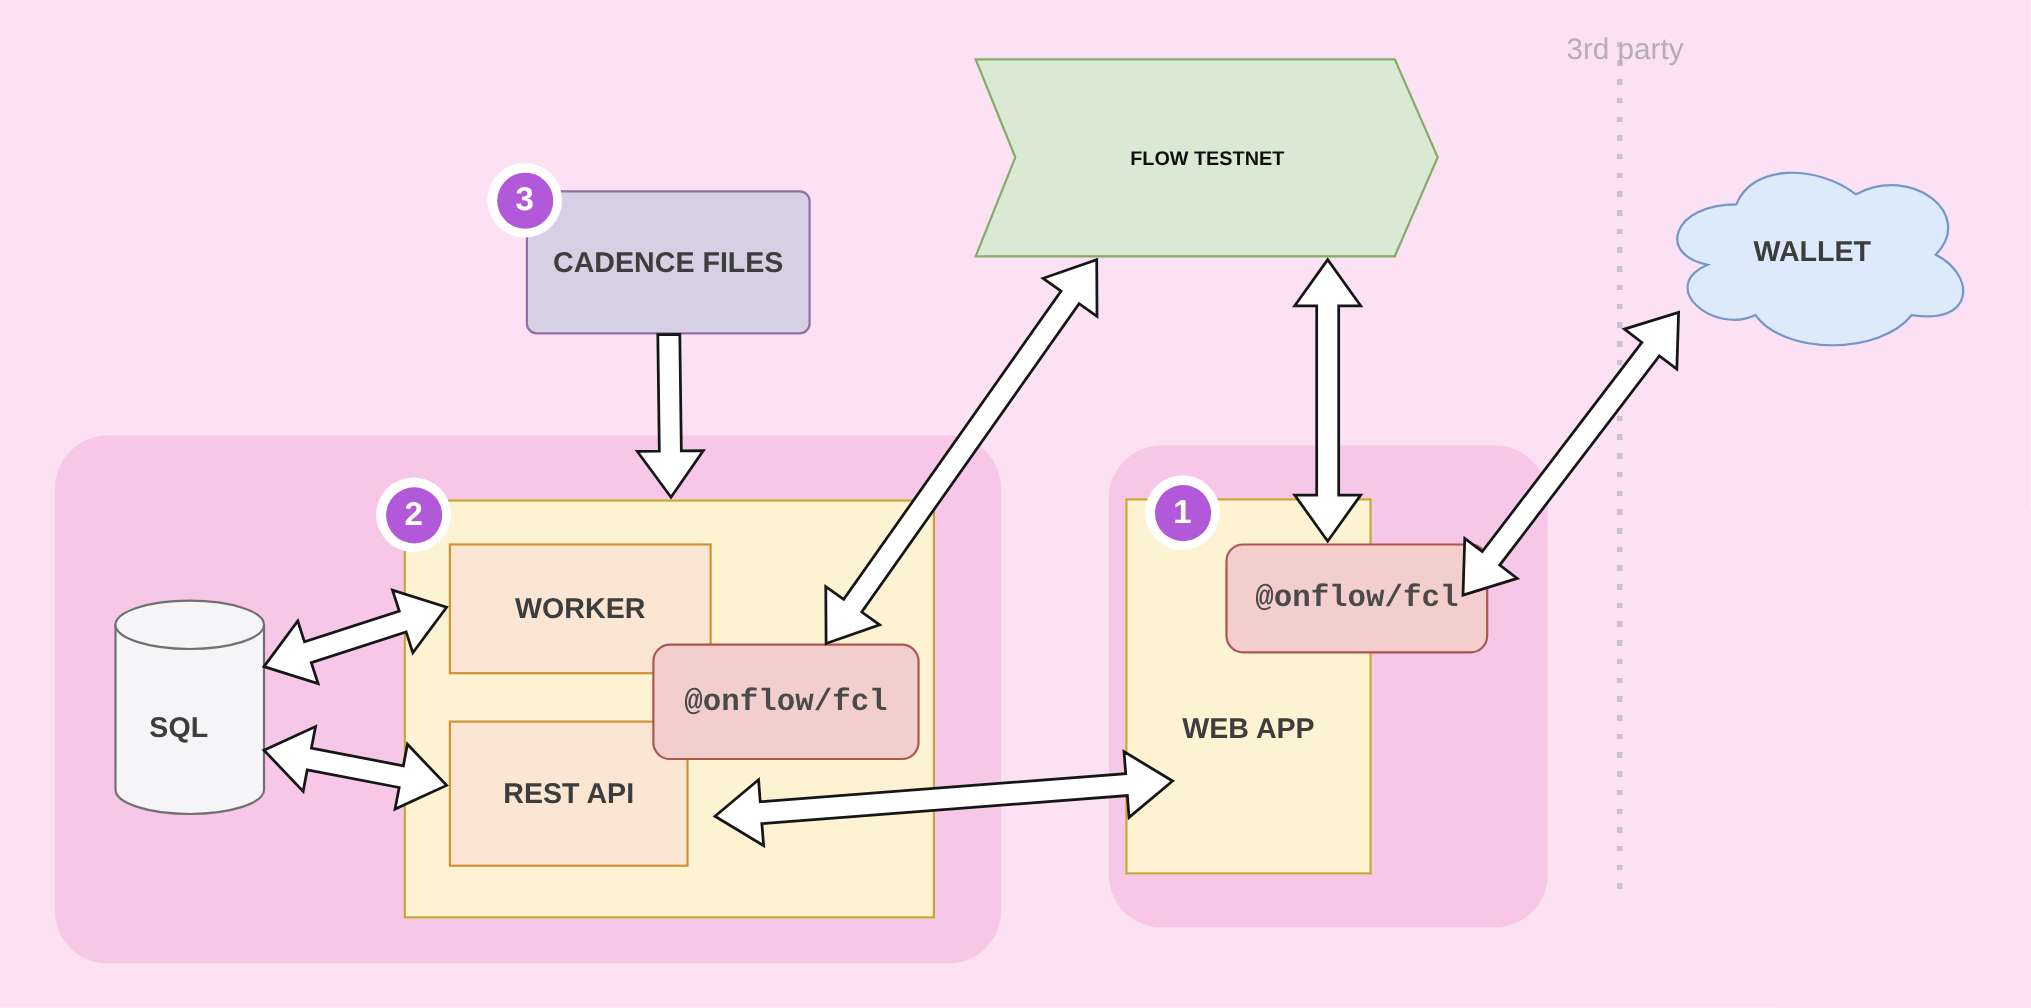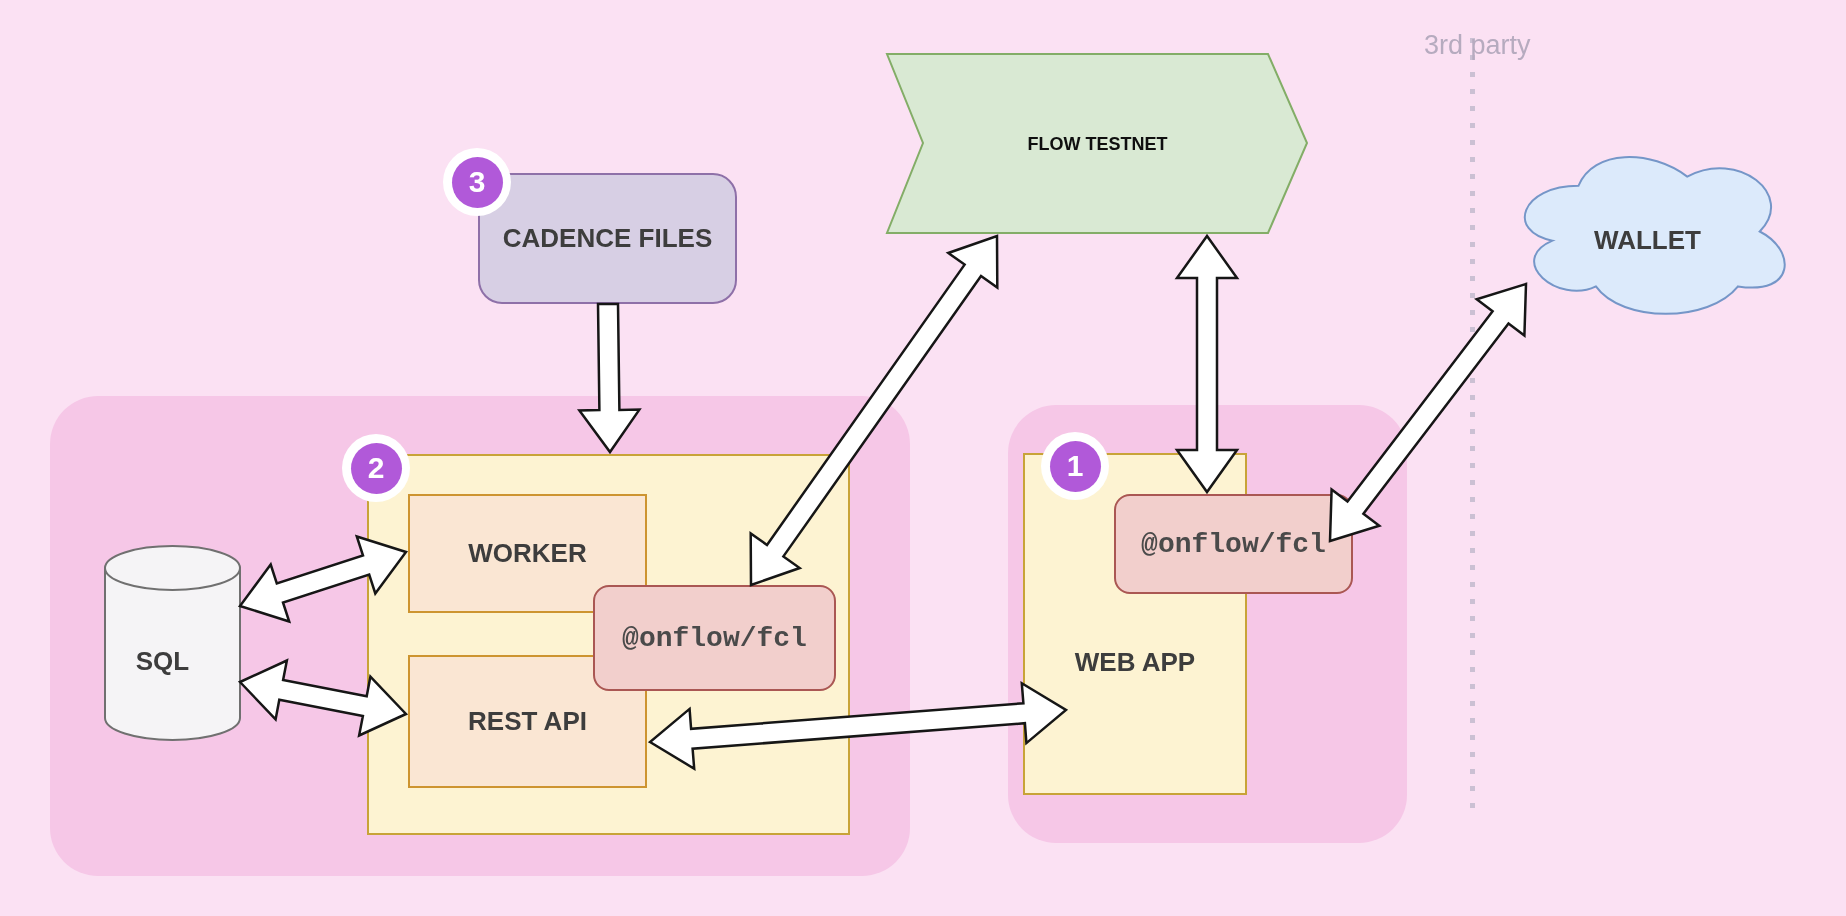--- a/index.html
+++ b/index.html
@@ -14,21 +14,21 @@
     background:repeating-linear-gradient(to bottom,var(--divider-dot,#cbc0d3) 0 5px,transparent 5px 17px);
   }
   .third-party-label{position:absolute;left:1424px;top:30px;font-size:27px;color:var(--muted-text,#b6abbf);z-index:2;}
   .layer{position:absolute;left:0;top:0;width:1846px;height:916px;}
   .shape-layer{z-index:2;}
   .arrow-layer{z-index:5;}
   .box{position:absolute;box-sizing:border-box;border:2px solid;display:flex;align-items:center;justify-content:center;z-index:3;}
   .yellow{background:var(--yellow-fill,#fdf3d2);border-color:var(--yellow-border,#c8a338);}
   .peach{background:var(--peach-fill,#fae6d3);border-color:var(--peach-border,#cd9430);}
   .fcl{background:var(--fcl-fill,#f2cfcc);border-color:var(--fcl-border,#aa5753);border-radius:16px;z-index:4;margin-left:26px;}
-  .lavender{background:var(--lavender-fill,#d7cfe4);border-color:var(--lavender-border,#8e70a8);border-radius:24px;}
+  .lavender{background:var(--lavender-fill,#d7cfe4);border-color:var(--lavender-border,#8e70a8);border-radius:10px;}
   .lbl{font-weight:bold;font-size:26px;color:var(--label-text,#3d3d3d);}
   .mono{font-family:"Liberation Mono",monospace;font-weight:bold;font-size:28px;color:var(--mono-text,#4a4a4a);}
   .float-label{position:absolute;z-index:6;display:flex;align-items:center;justify-content:center;text-align:center;}
   .inner-label{position:absolute;left:0;right:0;top:192px;text-align:center;}
   .badge{position:absolute;width:68px;height:68px;border-radius:50%;background:#fff;
     display:flex;align-items:center;justify-content:center;z-index:7;}
   .badge-inner{width:51px;height:51px;border-radius:50%;background:var(--badge-fill,#b159d9);
     color:#fff;font-weight:bold;font-size:30px;display:flex;align-items:center;justify-content:center;}
   .testnet-shape{fill:var(--green-fill,#d9e9d3);stroke:var(--green-border,#83ad67);stroke-width:2;}
   .cloud-shape{fill:var(--cloud-fill,#dceafb);stroke:var(--cloud-border,#7596c8);stroke-width:2;}
@@ -58,40 +58,40 @@
     <g>
       <path class="cyl" d="M105,568 L105,718 A67.5,22 0 0 0 240,718 L240,568 Z"></path>
       <ellipse class="cyl" cx="172.5" cy="568" rx="67.5" ry="22"></ellipse>
     </g>
   </svg>
 
   <div class="box yellow" style="left:367px;top:454px;width:483px;height:381px;"></div>
   <div class="box peach" style="left:408px;top:494px;width:239px;height:119px;align-items:center;">
     <span class="lbl">WORKER</span>
   </div>
-  <div class="box peach" style="left:408px;top:655px;width:239px;height:133px;">
+  <div class="box peach" style="left:408px;top:655px;width:218px;height:133px;">
     <span class="lbl">REST API</span>
   </div>
   <div class="box fcl" style="left:567px;top:585px;width:243px;height:106px;">
     <span class="mono">@onflow/fcl</span>
   </div>
 
   <div class="box lavender" style="left:478px;top:173px;width:259px;height:131px;">
     <span class="lbl">CADENCE FILES</span>
   </div>
 
   <div class="box yellow" style="left:1023px;top:453px;width:224px;height:342px;">
     <span class="lbl inner-label">WEB APP</span>
   </div>
   <div class="box fcl" style="left:1088px;top:494px;width:239px;height:100px;">
     <span class="mono">@onflow/fcl</span>
   </div>
 
   <div class="float-label lbl" style="left:930px;top:127px;width:335px;height:34px;font-size:18px;color:#0f0f0f;">FLOW TESTNET</div>
-  <div class="float-label lbl" style="left:1540px;top:223px;width:215px;height:34px;">WALLET</div>
+  <div class="float-label lbl" style="left:1540px;top:211px;width:215px;height:34px;">WALLET</div>
   <div class="float-label lbl" style="left:100px;top:645px;width:125px;height:32px;">SQL</div>
 
   <svg class="layer arrow-layer" id="arrow-layer" viewBox="0 0 1846 916">
       <polygon points="598,304.1 599.4,410.1 579.4,410.4 610,452 639.4,409.6 619.4,409.9 618,303.9" class="arrow"></polygon>
       <polygon points="240,606 289.2,621.5 283,602.5 369.2,574.5 375.3,593.5 406,552 356.8,536.5 363,555.5 276.8,583.5 270.7,564.5" class="arrow"></polygon>
       <polygon points="240,682 275.6,719.4 279.3,699.8 362.9,715.9 359.1,735.5 406,714 370.4,676.6 366.7,696.2 283.1,680.1 286.9,660.5" class="arrow"></polygon>
       <polygon points="650,742 694.2,768.7 692.6,748.7 1024.9,723.2 1026.4,743.1 1066,710 1021.8,683.3 1023.4,703.3 691.1,728.8 689.6,708.9" class="arrow"></polygon>
       <polygon points="751,585 799.7,568 783.4,556.4 981,276.1 997.3,287.6 997,236 948.3,253 964.6,264.6 767,544.9 750.7,533.4" class="arrow"></polygon>
       <polygon points="1207,236 1177,278 1197,278 1197,450 1177,450 1207,492 1237,450 1217,450 1217,278 1237,278" class="arrow"></polygon>
       <polygon points="1330,541 1379.3,525.8 1363.4,513.7 1508.5,323.5 1524.4,335.6 1526,284 1476.7,299.2 1492.6,311.3 1347.5,501.5 1331.6,489.4" class="arrow"></polygon>

